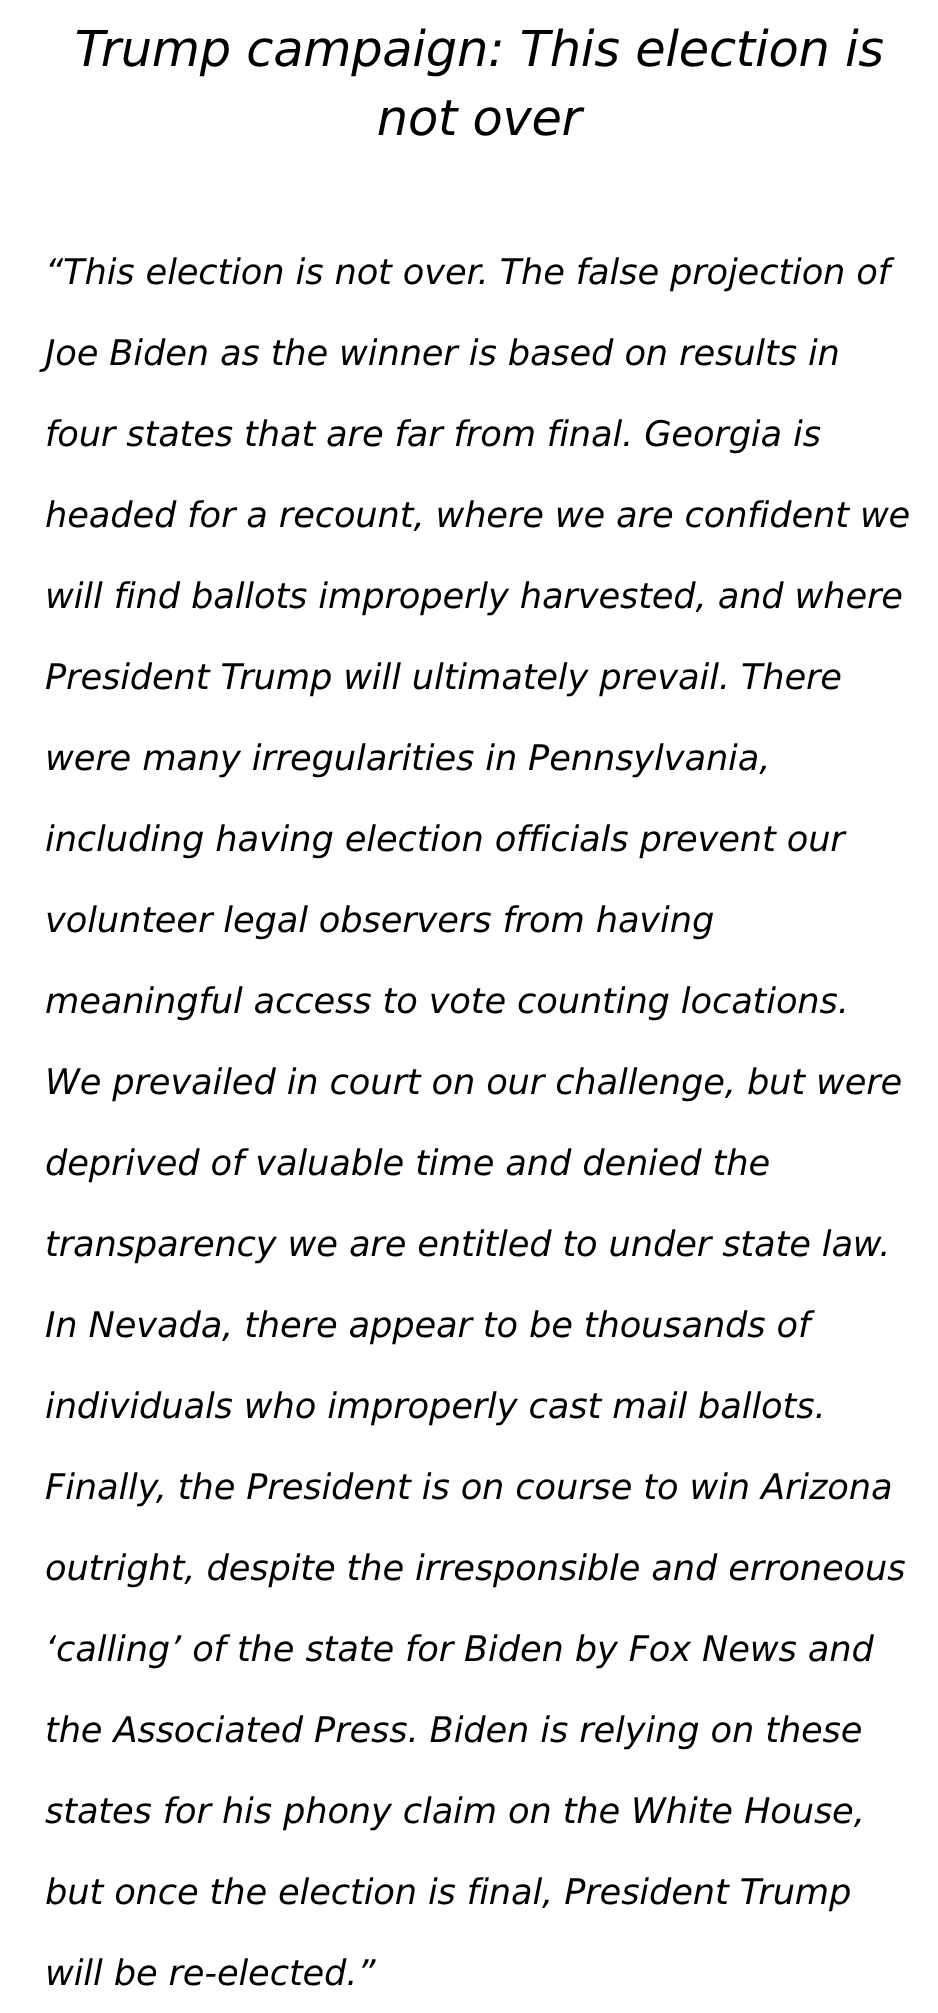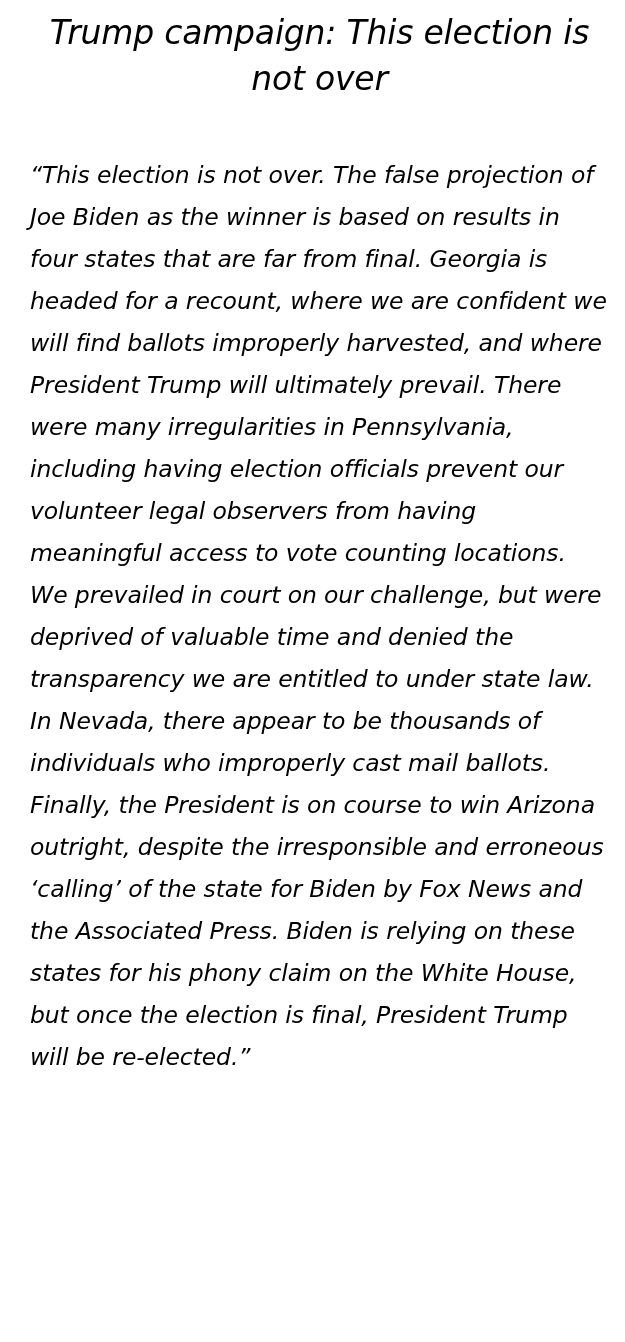--- a/index.html
+++ b/index.html
@@ -26,21 +26,21 @@
     font-size: 33px;
     line-height: 46px;
     font-weight: 400;
     text-align: center;
     color: #000000;
     margin: 4px 0 0 0;
     letter-spacing: -0.2px;
   }
   .statement {
     font-size: 23.5px;
-    line-height: 42px;
+    line-height: 54px;
     font-weight: 400;
     color: #000000;
     margin: 52px 0 0 0;
     text-align: left;
     letter-spacing: -0.1px;
   }
   .attribution {
     font-size: 23.5px;
     line-height: 42px;
     font-weight: 400;

